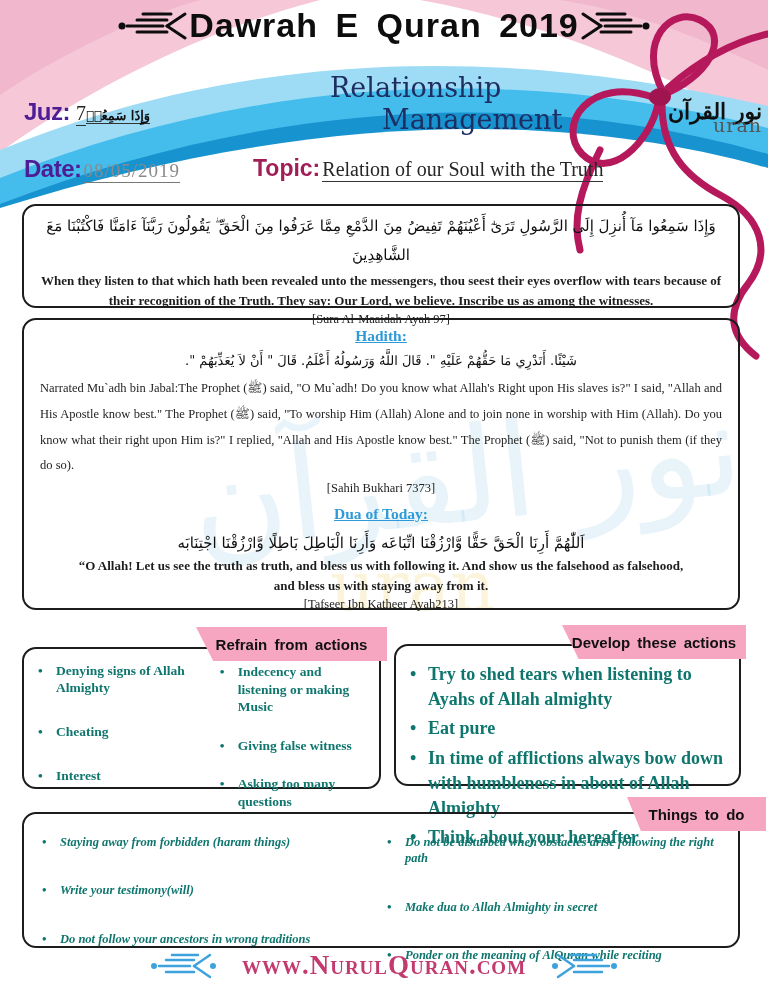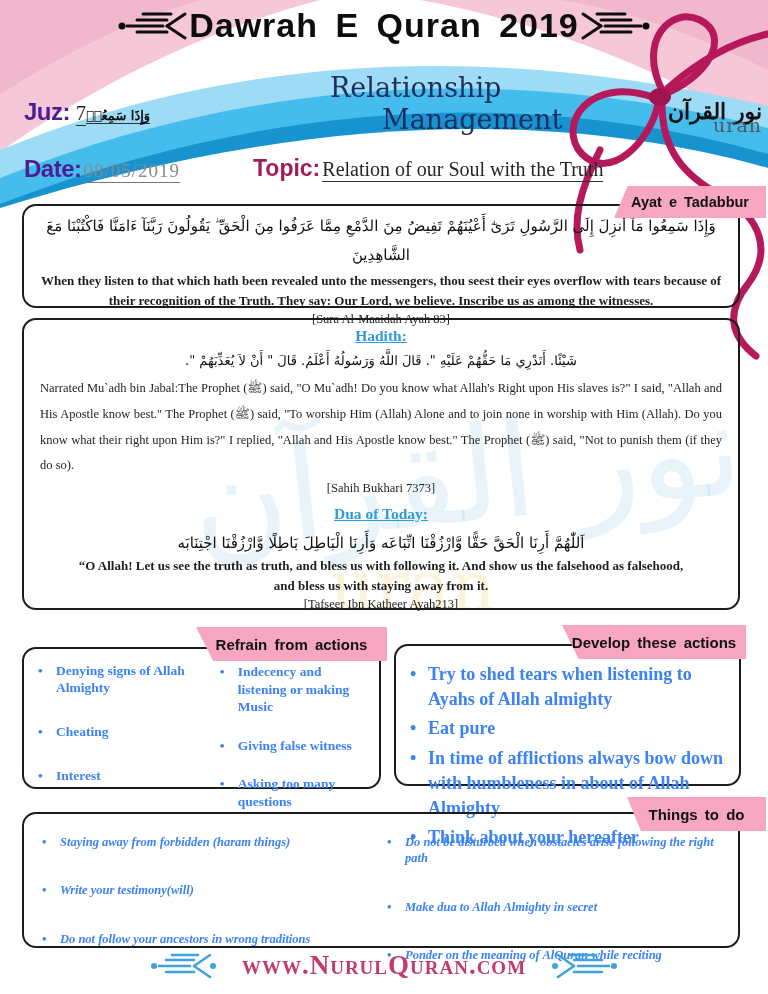--- a/index.html
+++ b/index.html
@@ -69,21 +69,21 @@
   .hadith-arabic{font-size:13px;line-height:2.25;}
   .hadith-trans{font-size:12.5px;color:#232323;text-align:justify;line-height:2.05;
                 font-family:"Liberation Serif",serif;margin:1px 0 0;}
   .dua-heading{margin-top:9px;}
   .dua-arabic{font-size:15px;line-height:1.7;margin-top:8px;}
   .dua-trans{font-size:13px;font-weight:bold;color:#1d1d1d;line-height:1.5;
              font-family:"Liberation Serif",serif;}
 
   
   ul.blist{list-style:none;margin:0;padding:0;font-family:"Liberation Serif",serif;
-           font-weight:bold;color:#3b82f6;}
+           font-weight:bold;color:#0f766e;}
   ul.blist li{position:relative;padding-left:22px;}
   ul.blist li::before{content:"•";position:absolute;left:4px;top:0;}
   .cols{display:flex;}
   .refrain-col1{width:185px;font-size:13.5px;}
   .refrain-col1 li{margin-bottom:27px;line-height:1.25;}
   .refrain-col2{width:160px;font-size:13.5px;}
   .refrain-col2 li{margin-bottom:21px;line-height:1.3;}
   .develop-list{font-size:18px;}
   .develop-list li{margin-bottom:4px;line-height:1.4;}
   .todo-col{width:50%;font-size:12.5px;font-weight:normal;color:#1e1e1e;}
@@ -176,25 +176,24 @@
   <div class="date-row">
     <span class="label-maroon">Date:</span>
     <span class="date-value">08/05/2019</span>
   </div>
 
   <div class="topic-row">
     <span class="label-topic">Topic:</span>
     <span class="topic-value">Relation of our Soul with the Truth</span>
   </div>
 
-  <div class="badge badge-ayat">Ayat e Tadabbur</div>
   <section class="box box-ayat">
     <div class="arabic ayat-arabic">وَإِذَا سَمِعُوا مَآ أُنزِلَ إِلَى الرَّسُولِ تَرَىٰٓ أَعْيُنَهُمْ تَفِيضُ مِنَ الدَّمْعِ مِمَّا عَرَفُوا مِنَ الْحَقِّ ۖ يَقُولُونَ رَبَّنَآ ءَامَنَّا فَاكْتُبْنَا مَعَ الشَّاهِدِينَ</div>
     <div class="ayat-trans">When they listen to that which hath been revealed unto the messengers, thou seest their eyes overflow with tears because of their recognition of the Truth. They say: Our Lord, we believe. Inscribe us as among the witnesses.</div>
-    <div class="source">[Sura Al-Maaidah Ayah 83]</div>
+    <div class="source">[Sura Al-Maaidah Ayah 97]</div>
   </section>
 
   <section class="box box-main">
     <div class="blue-heading">Hadith:</div>
     <div class="arabic hadith-arabic">شَيْئًا. أَتَدْرِي مَا حَقُّهُمْ عَلَيْهِ ". قَالَ اللَّهُ وَرَسُولُهُ أَعْلَمُ. قَالَ " أَنْ لاَ يُعَذِّبَهُمْ ".</div>
     <p class="hadith-trans">Narrated Mu`adh bin Jabal:The Prophet (ﷺ) said, "O Mu`adh! Do you know what Allah's Right upon His slaves is?" I said, "Allah and His Apostle know best." The Prophet (ﷺ) said, "To worship Him (Allah) Alone and to join none in worship with Him (Allah). Do you know what their right upon Him is?" I replied, "Allah and His Apostle know best." The Prophet (ﷺ) said, "Not to punish them (if they do so).</p>
     <div class="source">[Sahih Bukhari 7373]</div>
     <div class="blue-heading dua-heading">Dua of Today:</div>
     <div class="arabic dua-arabic">اَللّٰهُمَّ أَرِنَا الْحَقَّ حَقًّا وَّارْزُقْنَا اتِّبَاعَه وَأَرِنَا الْبَاطِلَ بَاطِلًا وَّارْزُقْنَا اجْتِنَابَه</div>
     <div class="dua-trans">“O Allah! Let us see the truth as truth, and bless us with following it. And show us the falsehood as falsehood,</div>

